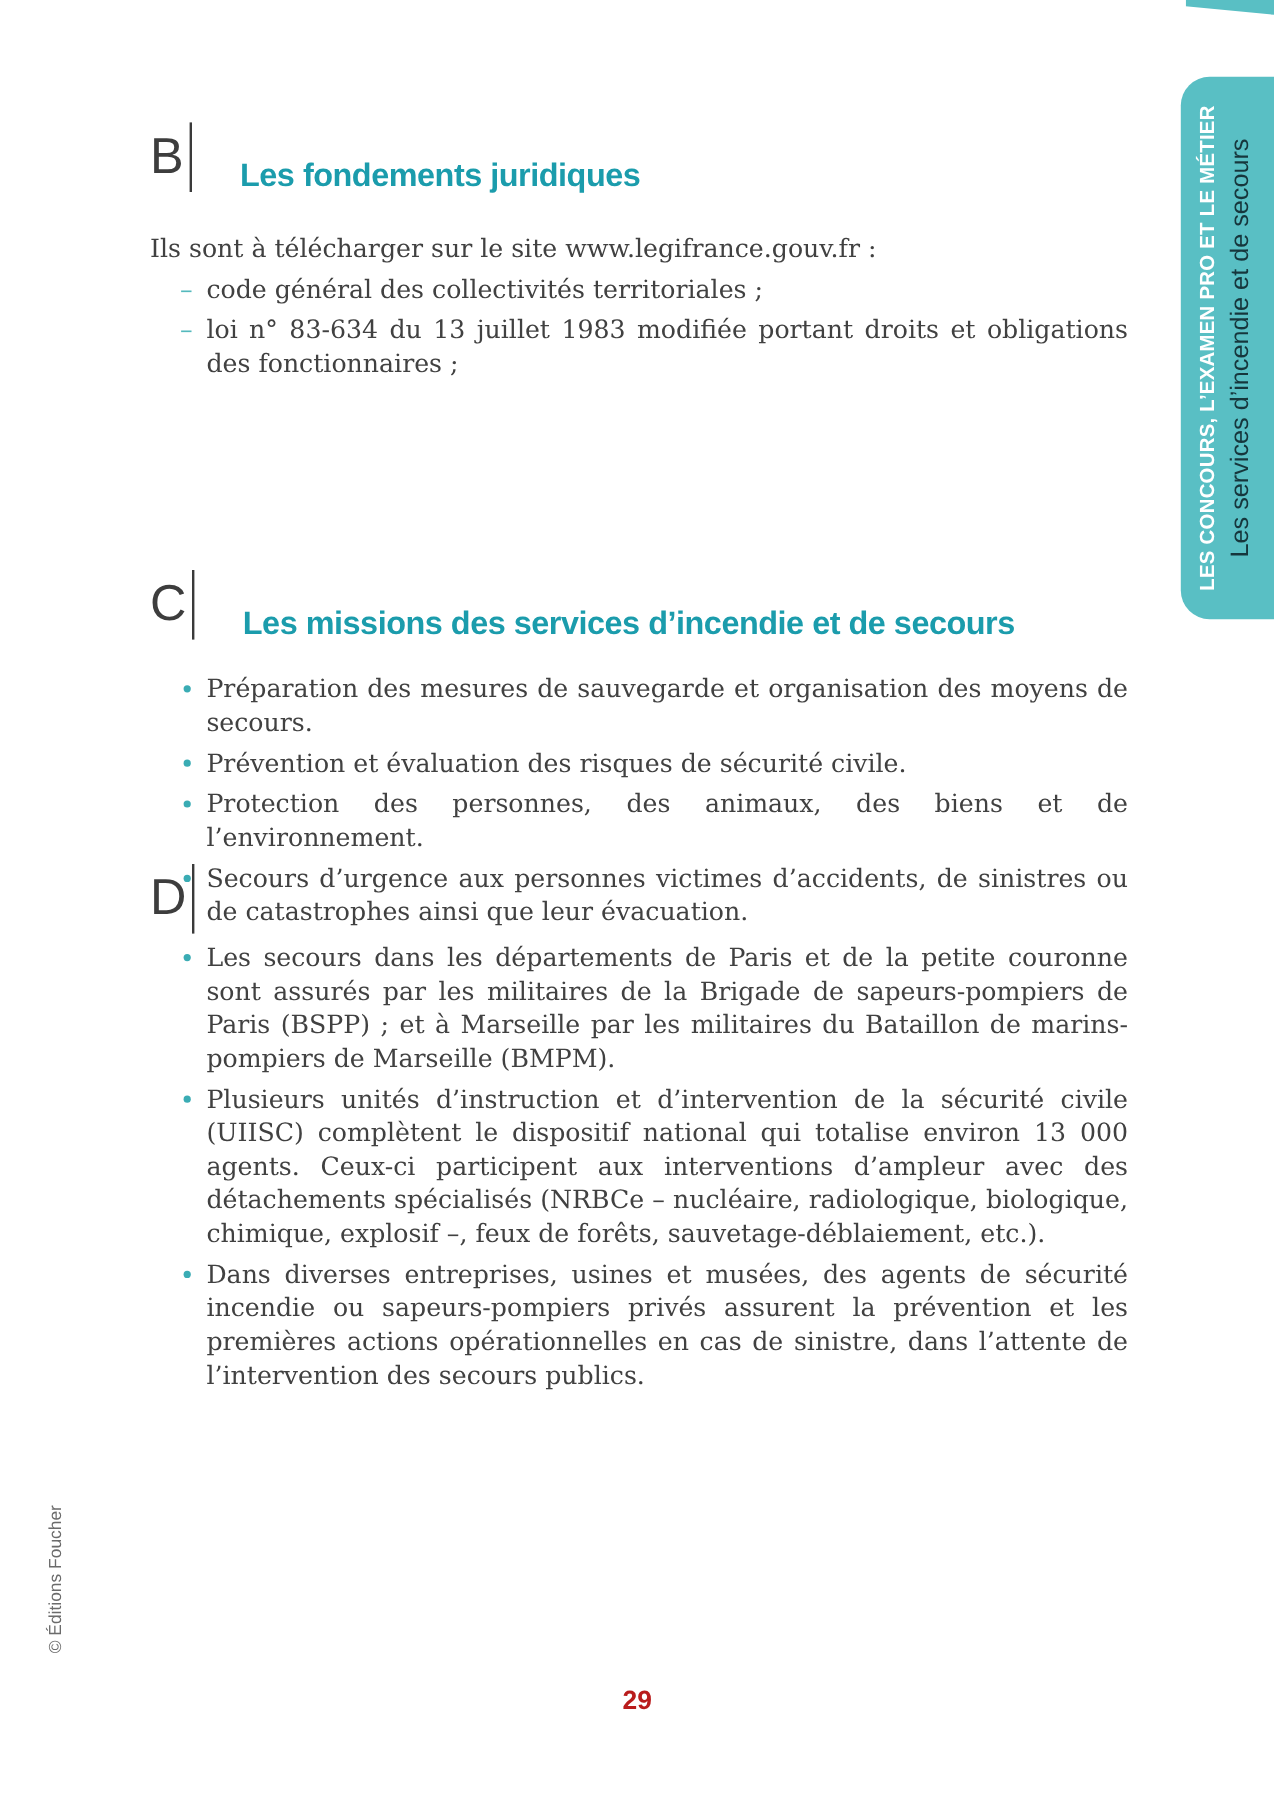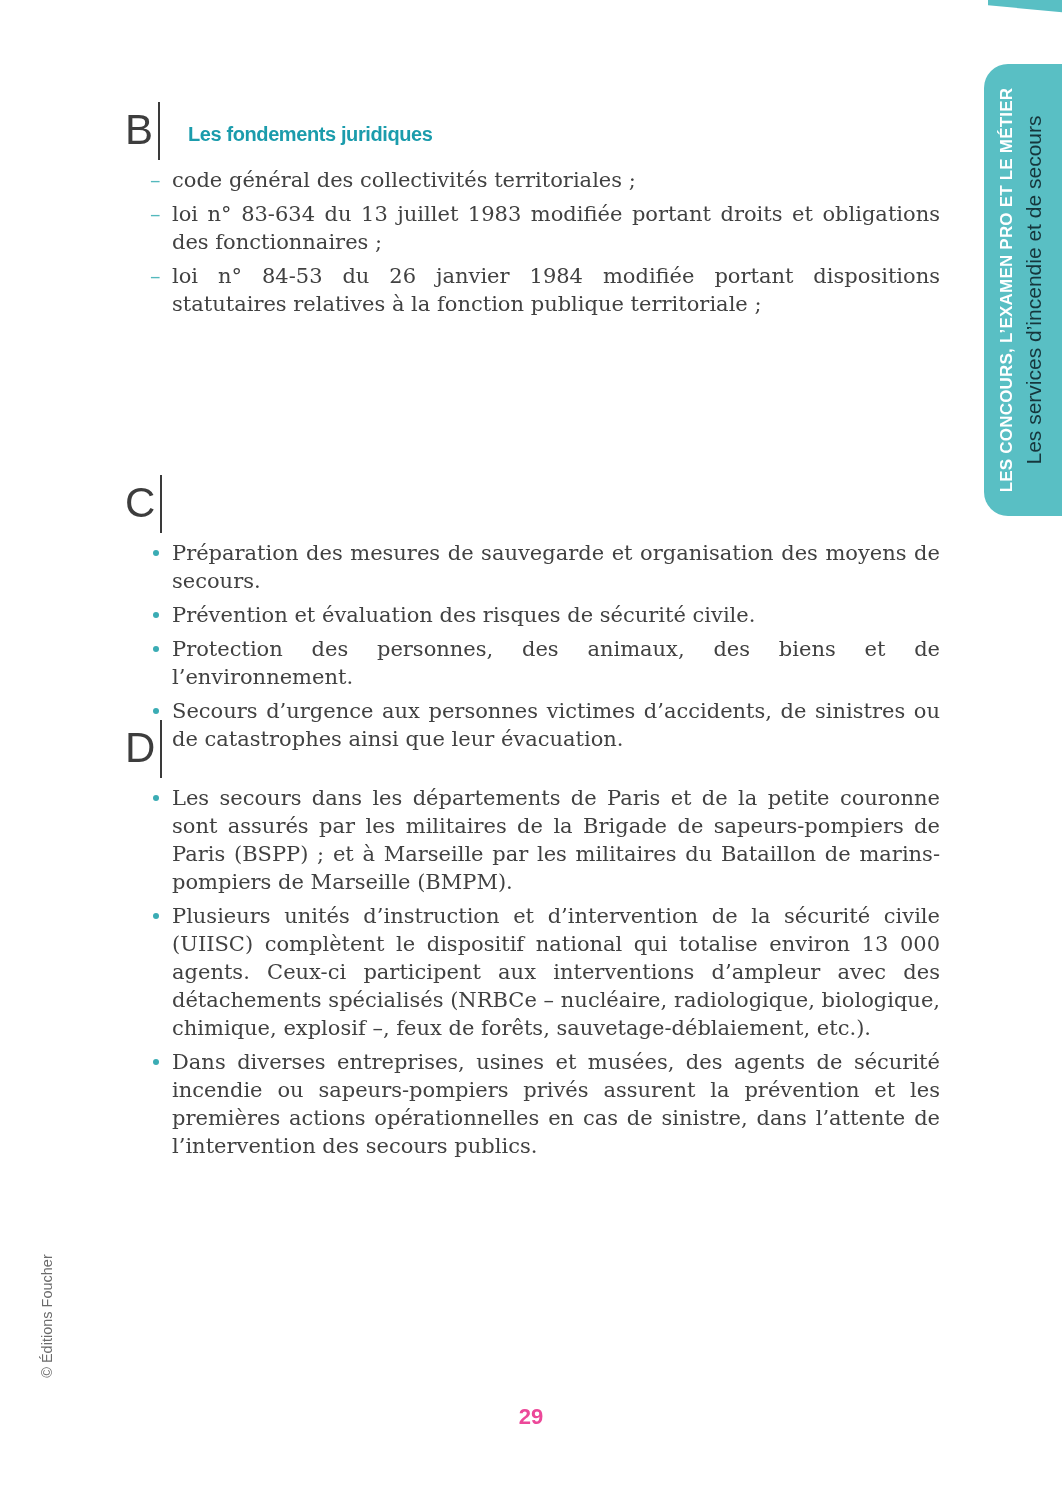--- a/index.html
+++ b/index.html
@@ -29,25 +29,25 @@
     color: #3d3d3d;
     letter-spacing: -1px;
   }
   .sec-bar {
     width: 2px; height: 58px;
     background: #3a3a3a;
     margin: -2px 24px 0 6px;
     flex: 0 0 auto;
   }
   .sec-title {
-    margin: 4px;
+    margin: 16px;
     padding-top: 7px;
     font-family: "Liberation Sans", sans-serif;
     font-weight: 700;
-    font-size: 20px;
+    font-size: 27px;
     line-height: 38px;
     letter-spacing: -0.4px;
     color: #1b9cac;
   }
   #sec-d .sec-title { max-width: 665px; }
 
   .intro { margin: 12px 0 0 0; text-align: justify; }
 
   ul.dash-list, ul.bullet-list { list-style: none; margin: 4px 0 0 0; padding: 0; }
   ul.dash-list li, ul.bullet-list li {
@@ -109,21 +109,21 @@
 
   
   .page-number {
     position: absolute;
     left: 0; top: 1403px;
     width: 1062px;
     text-align: center;
     font-family: "Liberation Sans", sans-serif;
     font-weight: 700;
     font-size: 22px;
-    color: #ec4899;
+    color: #b91c1c;
   }
   .copyright {
     position: absolute;
     left: -25px; top: 1307px;
     width: 134px; height: 18px;
     transform: rotate(-90deg);
     font-family: "Liberation Sans", sans-serif;
     font-size: 14.5px;
     color: #6b6b6b;
     text-align: center;
@@ -140,31 +140,32 @@
   <div class="tab-kicker">LES CONCOURS, L’EXAMEN PRO ET LE MÉTIER</div>
   <div class="tab-chapter">Les services d’incendie et de secours</div>
 </div>
 
 <section class="sec" id="sec-b">
   <div class="sec-head">
     <span class="sec-letter">B</span>
     <span class="sec-bar"></span>
     <h2 class="sec-title">Les fondements juridiques</h2>
   </div>
+  <p class="intro">Ils sont à télécharger sur le site www.legifrance.gouv.fr&nbsp;:</p>
   <ul class="dash-list">
     <li>code général des collectivités territoriales&nbsp;;</li>
     <li>loi n° 83-634 du 13 juillet 1983 modifiée portant droits et obligations des fonctionnaires&nbsp;;</li>
-    <li>loi n° 84-53 du 26 janvier 1984 modifiée portant dispositions statutaires relatives à la fonction publique territoriale&nbsp;;</li>
   </ul>
 </section>
 
 <section class="sec" id="sec-c">
   <div class="sec-head">
     <span class="sec-letter">C</span>
     <span class="sec-bar"></span>
+    <h2 class="sec-title">Les missions des services d’incendie et de secours</h2>
   </div>
   <ul class="bullet-list">
     <li>Préparation des mesures de sauvegarde et organisation des moyens de secours.</li>
     <li>Prévention et évaluation des risques de sécurité civile.</li>
     <li>Protection des personnes, des animaux, des biens et de l’environnement.</li>
     <li>Secours d’urgence aux personnes victimes d’accidents, de sinistres ou de catastrophes ainsi que leur évacuation.</li>
   </ul>
 </section>
 
 <section class="sec" id="sec-d">

